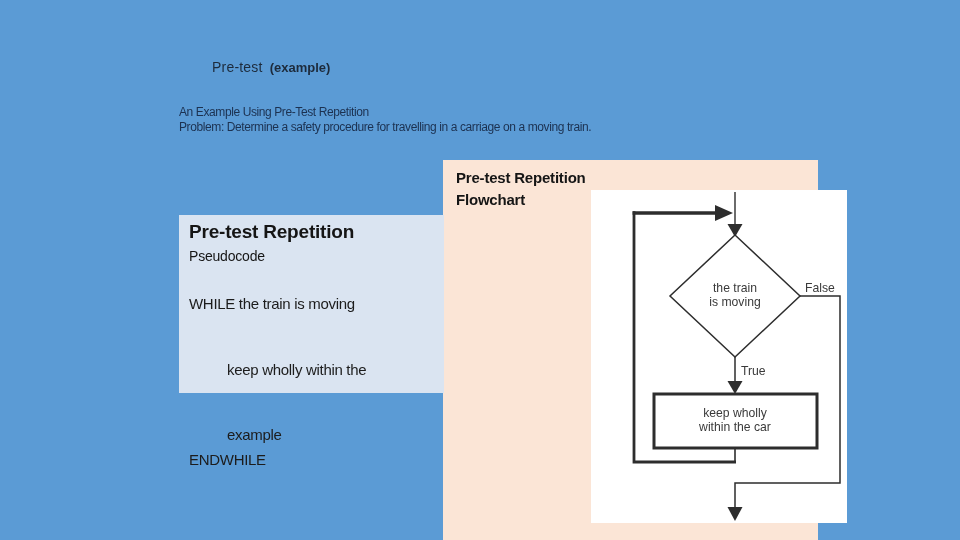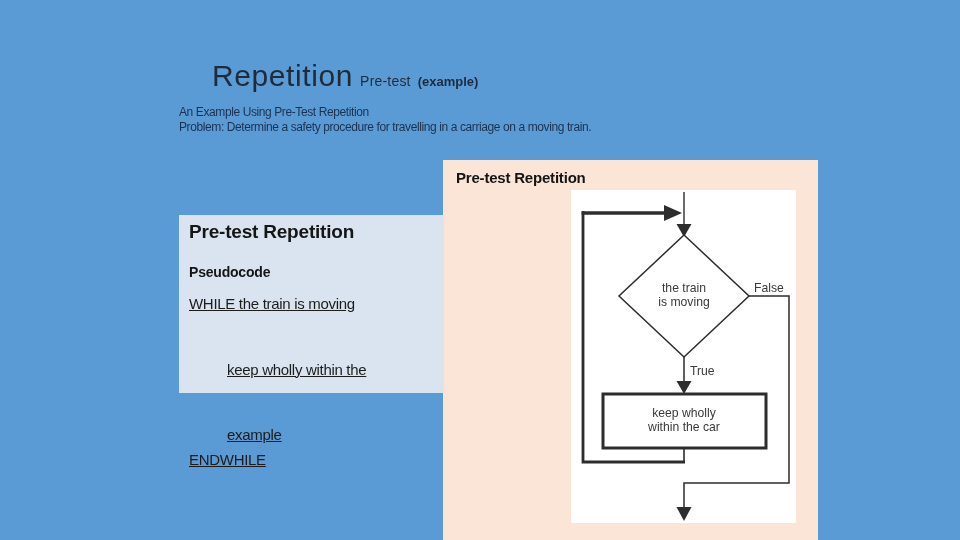--- a/index.html
+++ b/index.html
@@ -26,67 +26,68 @@
   .flow-panel {
     position:absolute; left:443px; top:160px; width:375px; height:380px;
     background:#fbe5d6;
   }
   .flow-heading {
     position:absolute; left:13px; top:7px;
     font-size:15px; font-weight:bold; color:#151515;
     letter-spacing:-0.2px; line-height:22px;
   }
   .flow-image {
-    position:absolute; left:128px; top:30px; width:225px; height:333px;
+    position:absolute; left:148px; top:30px; width:225px; height:333px;
     background:#ffffff;
+    padding-left:31px;
   }
   .flow-image svg { display:block; }
   .fc-ink   { stroke:#2d2d2d; fill:none; }
   .fc-fill  { fill:#2d2d2d; stroke:none; }
   .fc-shape { stroke:#2d2d2d; fill:#ffffff; }
   .fc-text  { font-family:"Liberation Sans", sans-serif; font-size:12.2px; fill:#3a3a3a; }
 
   .pseudo-panel {
     position:absolute; left:179px; top:215px; width:265px; height:178px;
     background:#dae4f1; z-index:2;
   }
   .pseudo-heading {
     position:absolute; left:10px; top:6px;
     font-size:19px; font-weight:bold; color:#151515; letter-spacing:-0.2px;
   }
   .pseudo-subheading {
     position:absolute; left:10px; top:33px;
-    font-size:14px; font-weight:bold; color:#151515; letter-spacing:-0.2px;margin-top:16px;
+    font-size:14px; font-weight:normal; color:#151515; letter-spacing:-0.2px;
   }
   .pseudo-code {
     position:absolute; left:10px; top:77px;
     font-size:15px; color:#1c1c1c; line-height:24.5px;
-    letter-spacing:-0.3px; white-space:nowrap;text-decoration:underline;
+    letter-spacing:-0.3px; white-space:nowrap;
   }
   .code-line.indent { padding-left:38px;margin-top:41px; }
 </style>
 </head>
 <body>
 
 <div>
 
   <div class="slide-title">
-    <span class="main">Repetition</span>
     <span class="variant">Pre-test</span>
     <span class="note">(example)</span>
   </div>
 
   <div class="intro">
     <div>An Example Using Pre-Test Repetition</div>
     <div>Problem: Determine a safety procedure for travelling in a carriage on a moving train.</div>
   </div>
 
   <div class="flow-panel">
     <div class="flow-heading">
       <div>Pre-test Repetition</div>
+      <div>Flowchart</div>
     </div>
 
     <div class="flow-image">
       <svg width="225" height="333" viewBox="0 0 225 333">
 
         <line class="fc-ink" x1="113" y1="2" x2="113" y2="36" stroke-width="1.4"></line>
 
         <line class="fc-ink" x1="113" y1="258" x2="113" y2="272" stroke-width="1.6"></line>
         <polyline class="fc-ink" points="114,272 12,272 12,21.3" stroke-width="2.8"></polyline>
         <line class="fc-ink" x1="10.6" y1="23" x2="94" y2="23" stroke-width="3.6"></line>

